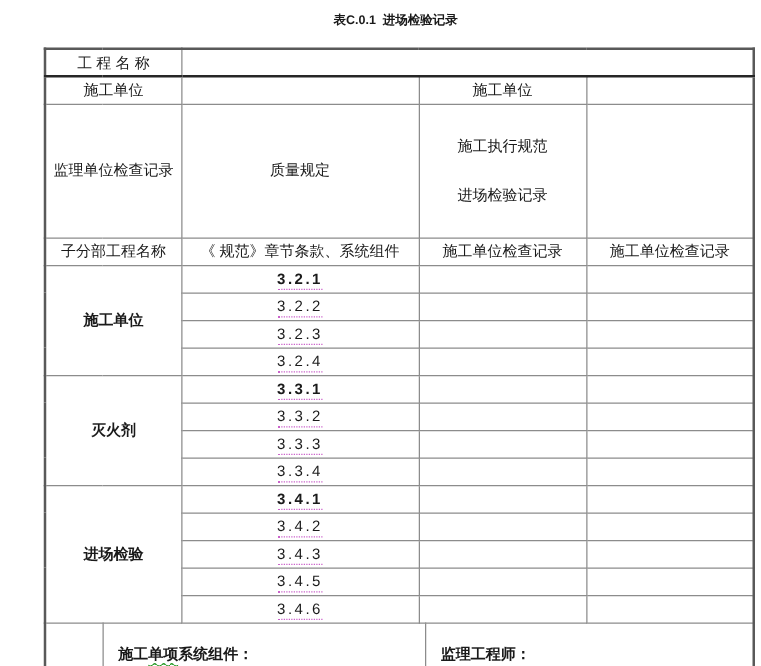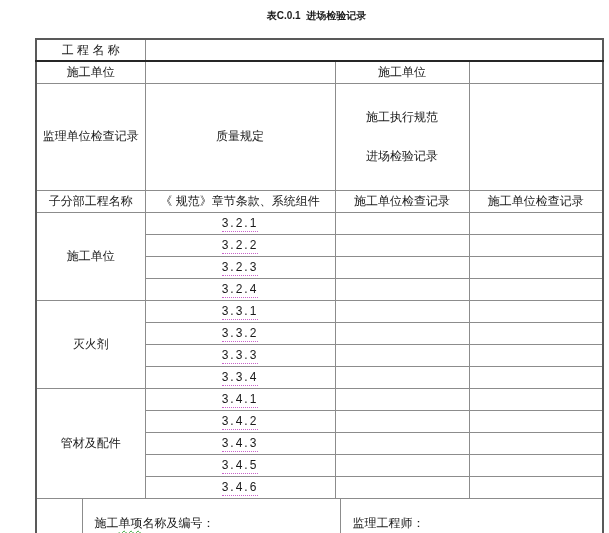--- a/index.html
+++ b/index.html
@@ -50,21 +50,21 @@
   tr.h22 td { height: 22px; }
   tr.h29 td { height: 29px; }
   tr.h96 td { height: 96px; }
   td.lbl {
     text-align: center;
     vertical-align: middle;
     white-space: pre;
   }
   td.v-strong { border-right: 2px solid var(--c-strong); margin-left: 12px; }
   tr.r1 td { border-bottom: 2px solid var(--c-dark); }
-  td.g-top { border-top: 2px solid var(--c-strong); }
+  td.g-top { border-top: 2px solid var(--c-strong); font-weight: bold; }
   td.two-line { line-height: 13px; padding: 1px 0; }
   td.code-cell { text-align: center; vertical-align: middle; }
   .code-text {
     letter-spacing: 2px;
     border-bottom: 1px dotted var(--c-code-ul);
     padding-bottom: 1px;
   }
   .squiggle {
     text-decoration: underline;
     text-decoration-style: wavy;
@@ -166,21 +166,21 @@
       <td colspan="2"></td>
       <td></td>
     </tr>
     <tr class="h22">
       <td class="code-cell"><span class="code-text">3.3.4</span></td>
       <td colspan="2"></td>
       <td></td>
     </tr>
 
     <tr class="h22">
-      <td class="lbl v-strong g-top" colspan="2" rowspan="5">管材及配件</td>
+      <td class="lbl v-strong g-top" colspan="2" rowspan="5">进场检验</td>
       <td class="code-cell g-top"><span class="code-text">3.4.1</span></td>
       <td class="g-top" colspan="2"></td>
       <td class="g-top"></td>
     </tr>
     <tr class="h22">
       <td class="code-cell"><span class="code-text">3.4.2</span></td>
       <td colspan="2"></td>
       <td></td>
     </tr>
     <tr class="h22">
@@ -196,21 +196,21 @@
     <tr class="h22">
       <td class="code-cell"><span class="code-text">3.4.6</span></td>
       <td colspan="2"></td>
       <td></td>
     </tr>
 
     <tr class="h96">
       <td class="lbl g-top">结论</td>
       <td class="sig g-top" colspan="3">
         <div class="sig-inner">
-          <div class="sig-line"><span>施工</span><span class="squiggle">单项</span><span>名称及编号：</span></div>
+          <div class="sig-line"><span>施工</span><span class="squiggle">单项</span><span>系统组件：</span></div>
 
           <div class="sig-spacer"></div>
 
         </div>
       </td>
       <td class="sig g-top" colspan="2">
         <div class="sig-inner">
           <div class="sig-line">监理工程师：</div>
 
           <div class="sig-spacer"></div>

